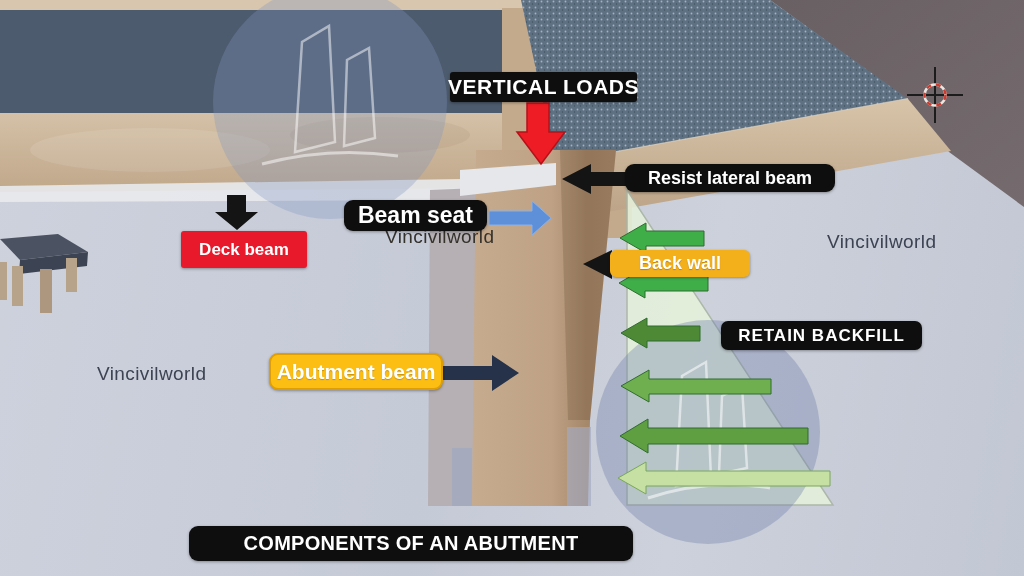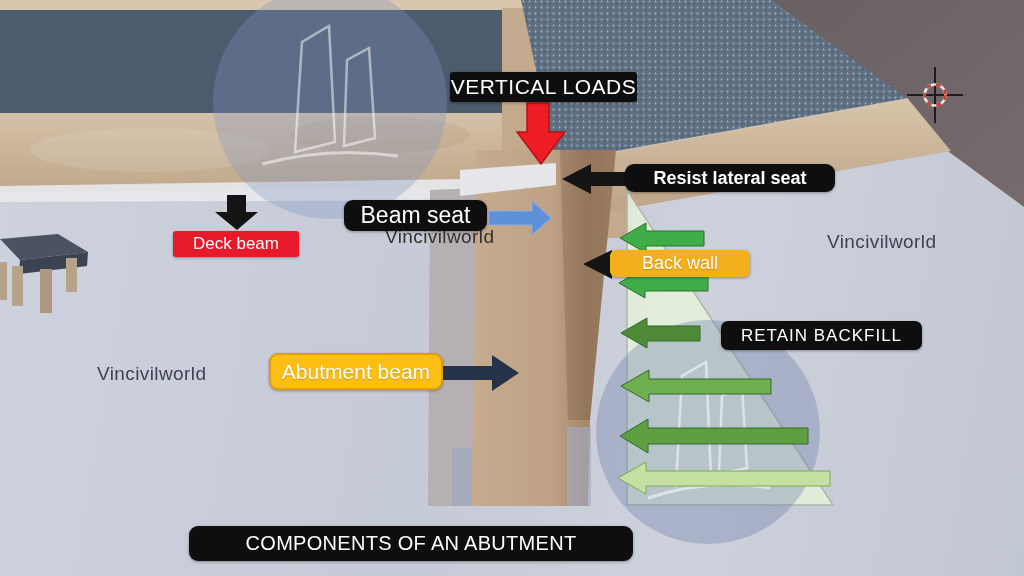--- a/index.html
+++ b/index.html
@@ -4,27 +4,27 @@
 <style>
   html,body{margin:0;padding:0;background:#222;}
   #stage{
     position:relative;width:1024px;height:576px;overflow:hidden;
     font-family:"Liberation Sans",sans-serif;
     background:linear-gradient(100deg,#ced2dd 0%,#c5cad7 45%,#cdd1db 68%,#c2c7d4 100%);
   }
   #stage svg{position:absolute;left:0;top:0;}
   .lbl{
     position:absolute;display:flex;align-items:center;justify-content:center;
-    background:#0e0e0e;color:#fff;font-weight:normal;z-index:10;
+    background:#0e0e0e;color:#fff;font-weight:bold;z-index:10;
     box-shadow:0 1px 3px rgba(0,0,0,.35);white-space:nowrap;
   }
   .lbl-vertical{left:450px;top:72px;width:187px;height:30px;font-size:21px;border-radius:3px;letter-spacing:.5px;}
   .lbl-resist{left:625px;top:164px;width:210px;height:28px;font-size:18px;border-radius:9px;font-weight:600;}
   .lbl-beamseat{left:344px;top:200px;width:143px;height:31px;font-size:23px;border-radius:9px;}
-  .lbl-deckbeam{left:173px;top:231px;width:126px;height:26px;font-size:17px;border-radius:3px;background:#e8192b;}
+  .lbl-deckbeam{left:181px;top:231px;width:126px;height:37px;font-size:17px;border-radius:3px;background:#e8192b;}
   .lbl-backwall{left:610px;top:250px;width:140px;height:27px;font-size:18px;border-radius:6px;background:#f4b01b;text-shadow:0 1px 1px rgba(120,80,0,.45);}
   .lbl-retain{left:721px;top:321px;width:201px;height:29px;font-size:17px;border-radius:7px;letter-spacing:1px;}
   .lbl-abutment{left:269px;top:353px;width:174px;height:37px;font-size:21px;border-radius:9px;background:#fcbe13;border:2px solid #df9f04;box-sizing:border-box;text-shadow:0 1px 1px rgba(120,80,0,.4);}
   .lbl-title{left:189px;top:526px;width:444px;height:35px;font-size:20px;border-radius:9px;letter-spacing:.3px;}
   .wm{
     position:absolute;font-size:19px;font-weight:400;color:#3d4352;letter-spacing:.4px;
     white-space:nowrap;z-index:4;
   }
   .wm-left{left:97px;top:363px;}
   .wm-right{left:827px;top:231px;}
@@ -134,21 +134,21 @@
       <circle cx="935" cy="95" r="10.5" fill="none" stroke="#ece7e2" stroke-width="2.5"></circle>
       <circle cx="935" cy="95" r="10.5" fill="none" stroke="#cf3a2e" stroke-width="2.5" stroke-dasharray="5 5"></circle>
     </g>
   </svg>
 
   <div class="wm wm-center">Vincivilworld</div>
   <div class="wm wm-left">Vincivilworld</div>
   <div class="wm wm-right">Vincivilworld</div>
 
   <div class="lbl lbl-vertical">VERTICAL LOADS</div>
-  <div class="lbl lbl-resist">Resist lateral seat</div>
+  <div class="lbl lbl-resist">Resist lateral beam</div>
   <div class="lbl lbl-beamseat">Beam seat</div>
   <div class="lbl lbl-deckbeam">Deck beam</div>
   <div class="lbl lbl-backwall">Back wall</div>
   <div class="lbl lbl-retain">RETAIN BACKFILL</div>
   <div class="lbl lbl-abutment">Abutment beam</div>
   <div class="lbl lbl-title">COMPONENTS OF AN ABUTMENT</div>
 
 </div>
 
 </body></html>

